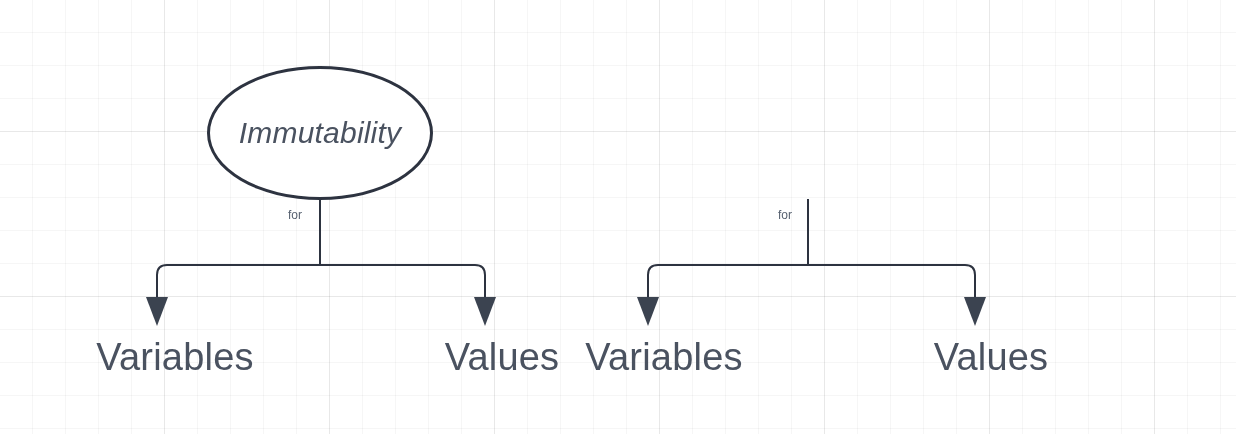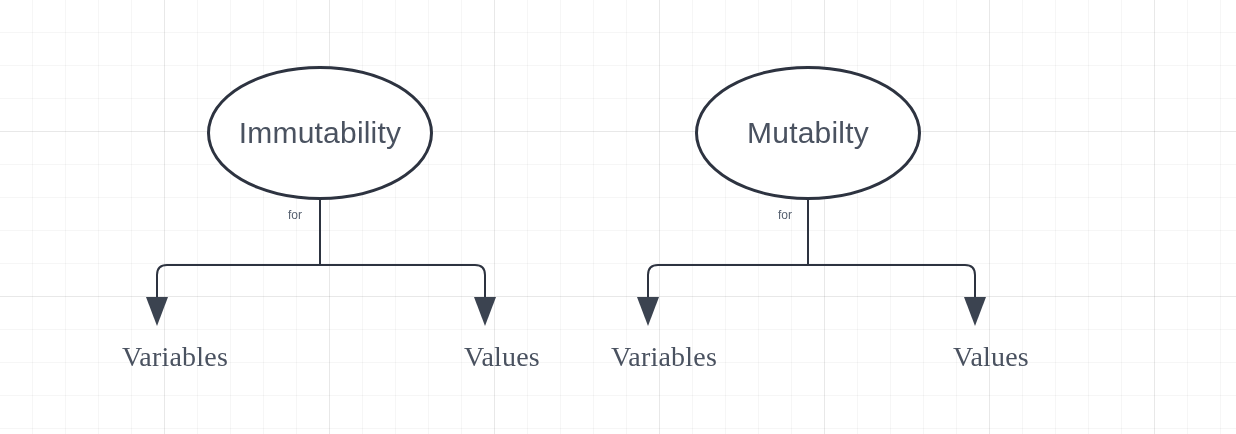--- a/index.html
+++ b/index.html
@@ -41,38 +41,38 @@
     background: #ffffff;
     display: flex;
     align-items: center;
     justify-content: center;
   }
   .node-ellipse-label {
     font-size: 30px;
     color: #4a5260;
     letter-spacing: 0.2px;
     white-space: nowrap;
+    font-style: italic;
   }
   .edge-label {
     position: absolute;
     font-size: 12px;
     color: #56606f;
     background: transparent;
     white-space: nowrap;
     transform: translate(-100%, -50%);
     padding-right: 3px;
   }
   .leaf-label {
     position: absolute;
-    font-size: 28px;
+    font-size: 38px;
     color: #4a5260;
     white-space: nowrap;
     transform: translate(-50%, -50%);
     letter-spacing: 0.2px;
-    font-family: Liberation Serif, serif;
   }
 </style>
 </head>
 <body>
 
 <div id="canvas">
 
   <svg id="edges" viewBox="0 0 1236 434" xmlns="http://www.w3.org/2000/svg">
 
     <g>
@@ -92,23 +92,20 @@
       <polygon points="637,297 659,297 648,326" fill="#3b4350"></polygon>
       <path d="M 808 265 L 965 265 Q 975 265 975 275 L 975 298" fill="none" stroke="#2d3340" stroke-width="2" stroke-linecap="butt"></path>
       <polygon points="964,297 986,297 975,326" fill="#3b4350"></polygon>
     </g>
   </svg>
 
   <div class="node-ellipse" style="left:207px; top:66px; width:226px; height:134px;">
     <span class="node-ellipse-label">Immutability</span>
   </div>
 
-  <div class="node-ellipse" style="left:695px; top:66px; width:226px; height:134px;">
-    <span class="node-ellipse-label">Mutabilty</span>
-  </div>
 
   <span class="edge-label" style="left:305px; top:215px;">for</span>
 
   <span class="edge-label" style="left:795px; top:215px;">for</span>
 
   <span class="leaf-label" style="left:175px; top:357px;">Variables</span>
 
   <span class="leaf-label" style="left:502px; top:357px;">Values</span>
 
   <span class="leaf-label" style="left:664px; top:357px;">Variables</span>

